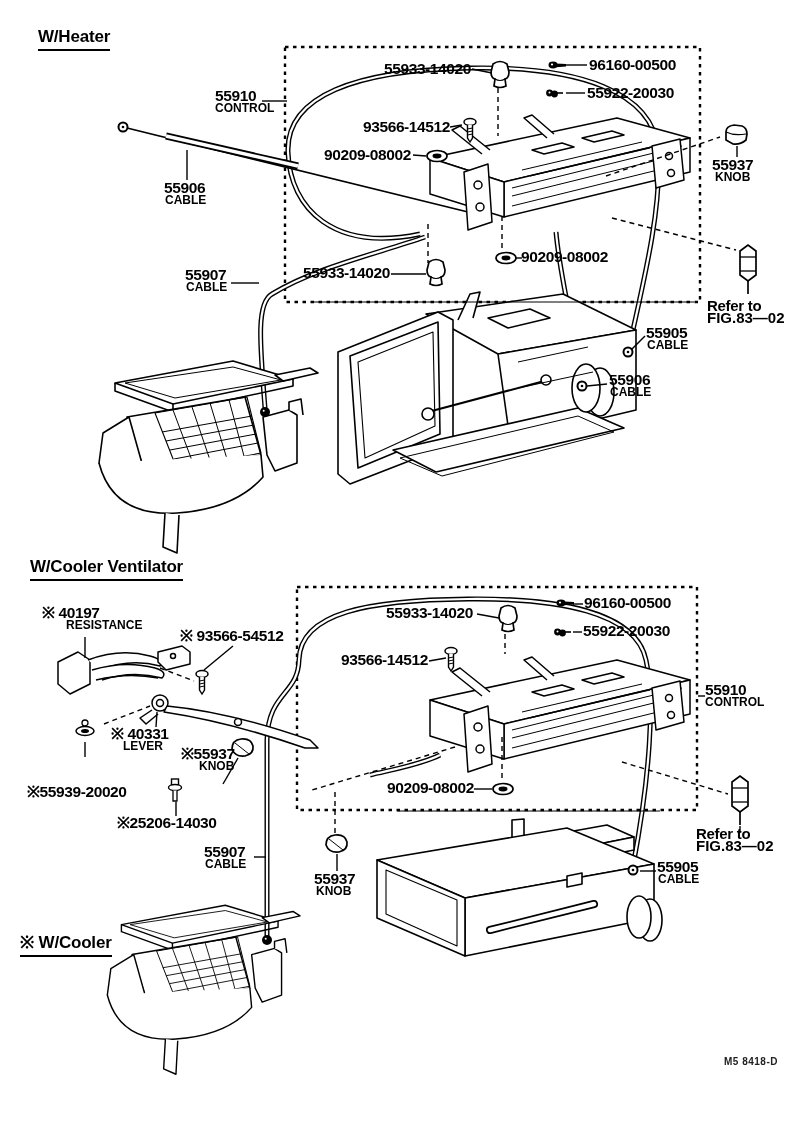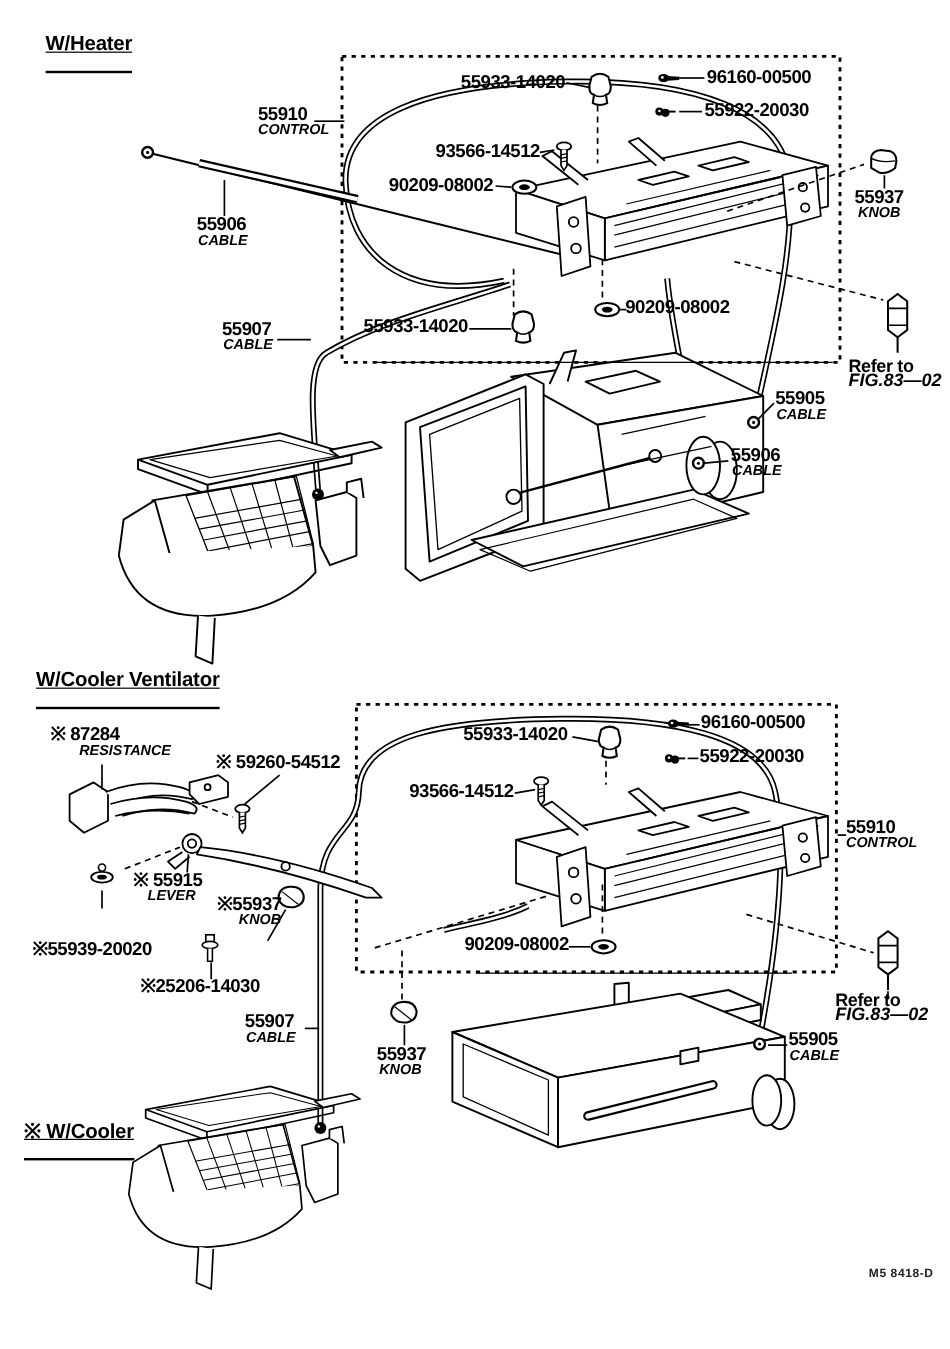--- a/index.html
+++ b/index.html
@@ -1,23 +1,23 @@
 <!DOCTYPE html>
 <html><head>
 <meta charset="utf-8">
 <style>
   html,body{margin:0;padding:0;background:#fff;}
   #page{position:relative;width:792px;height:1124px;background:#fff;overflow:hidden;
         font-family:"Liberation Sans",sans-serif;color:#000;}
   svg{position:absolute;left:0;top:0;}
   .lbl{position:absolute;font-weight:700;font-size:15.5px;line-height:14px;
        letter-spacing:-0.4px;white-space:nowrap;}
-  .lbl .s{display:block;font-size:12px;line-height:11px;letter-spacing:0;font-style:italic;}
+  .lbl .s{display:block;font-size:12px;line-height:11px;letter-spacing:0;}
   .heading{position:absolute;font-weight:700;font-size:17px;letter-spacing:-0.2px;
-       border-bottom:2.5px solid #000;padding-bottom:12px;white-space:nowrap;text-decoration:underline;}
+       border-bottom:2.5px solid #000;padding-bottom:2px;white-space:nowrap;}
   .refer{font-size:15px;line-height:13px;letter-spacing:-0.3px;}
   .footer{position:absolute;font-weight:700;font-size:10px;letter-spacing:0.5px;color:#222;}
 </style>
 </head>
 <body>
 
 <div id="page">
 
 <svg width="792" height="1124" viewBox="0 0 792 1124">
   <defs>
@@ -325,34 +325,34 @@
 <div class="lbl" style="left:646px;top:326px">
   <span>55905</span>
   <span class="s" style="margin-left:1px">CABLE</span>
 </div>
 <div class="lbl" style="left:609px;top:373px">
   <span>55906</span>
   <span class="s" style="margin-left:1px">CABLE</span>
 </div>
 
 <div class="lbl" style="left:42px;top:606px">
-  <span>※ 87284</span>
+  <span>※ 40197</span>
   <span class="s" style="margin-left:24px">RESISTANCE</span>
 </div>
-<div class="lbl" style="left:180px;top:629px">※ 59260-54512</div>
+<div class="lbl" style="left:180px;top:629px">※ 93566-54512</div>
 <div class="lbl" style="left:386px;top:606px">55933-14020</div>
 <div class="lbl" style="left:584px;top:596px">96160-00500</div>
 <div class="lbl" style="left:583px;top:624px">55922-20030</div>
 <div class="lbl" style="left:341px;top:653px">93566-14512</div>
 <div class="lbl" style="left:705px;top:683px">
   <span>55910</span>
   <span class="s">CONTROL</span>
 </div>
 <div class="lbl" style="left:111px;top:727px">
-  <span>※ 55915</span>
+  <span>※ 40331</span>
   <span class="s" style="margin-left:12px">LEVER</span>
 </div>
 <div class="lbl" style="left:27px;top:785px">※55939-20020</div>
 <div class="lbl" style="left:387px;top:781px">90209-08002</div>
 <div class="lbl" style="left:181px;top:747px">
   <span>※55937</span>
   <span class="s" style="margin-left:18px">KNOB</span>
 </div>
 <div class="lbl" style="left:117px;top:816px">※25206-14030</div>
 <div class="lbl" style="left:204px;top:845px">

